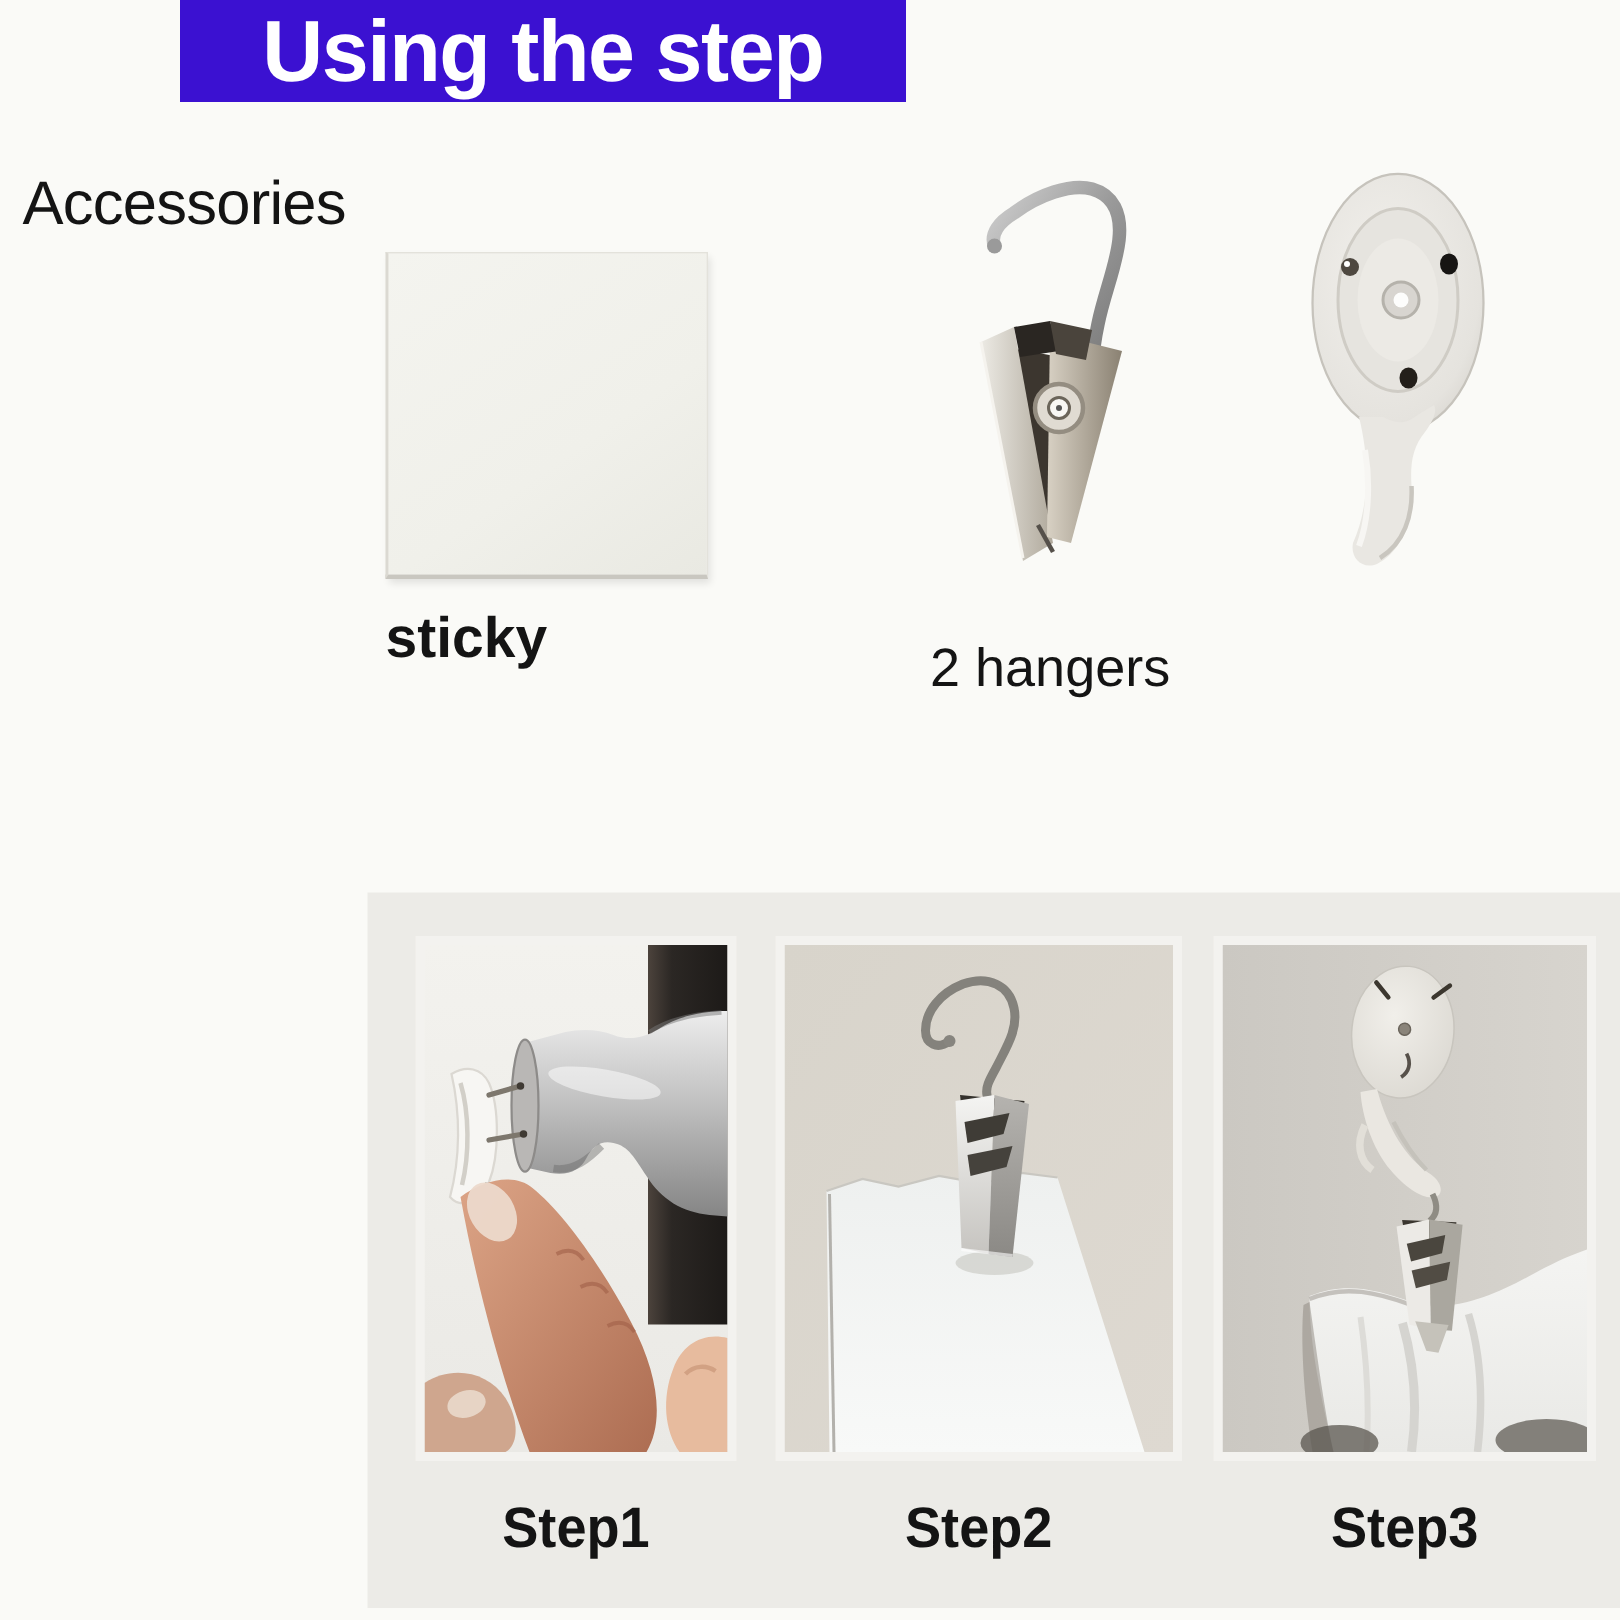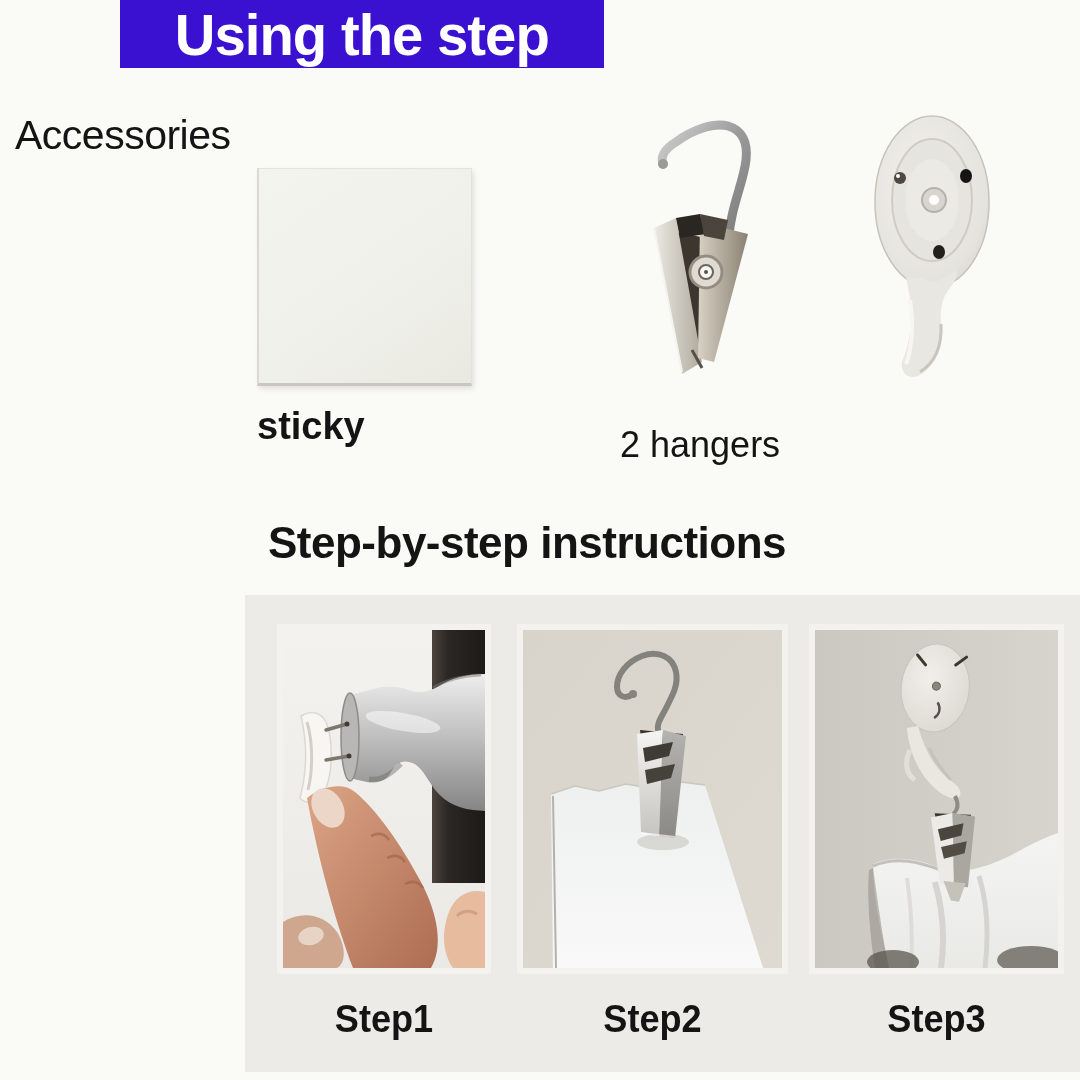--- a/index.html
+++ b/index.html
@@ -100,21 +100,20 @@
       <ellipse cx="77" cy="152" rx="6" ry="7" fill="#231f1a"></ellipse>
       <path d="M 44 178 C 52 210 50 240 40 262 C 38 272 46 280 56 276 C 72 268 80 248 79 224 C 78 208 80 198 88 188 C 94 180 96 174 94 170 L 84 176 C 74 184 68 182 60 178 Z" fill="#e9e7e2"></path>
       <path d="M 79 224 C 80 244 74 262 58 272" fill="none" stroke="#c9c6bf" stroke-width="3"></path>
       <path d="M 48 200 C 52 224 50 248 44 264" fill="none" stroke="#f7f6f3" stroke-width="4"></path>
     </svg>
   </div>
 
   <div class="abs lbl bold lbl-sticky">sticky</div>
   <div class="abs lbl lbl-hangers">2 hangers</div>
 
-  <div class="abs steps-title">Step-by-step instructions</div>
   <div class="abs panel"></div>
 
   <div class="photo p1">
     <svg viewBox="0 0 202 338" xmlns="http://www.w3.org/2000/svg">
       <defs>
         <linearGradient id="s1bg" x1="0" y1="0" x2="0" y2="1">
           <stop offset="0" stop-color="#f3f2ee"></stop>
             <stop offset="1" stop-color="#eae9e5"></stop>
         </linearGradient>
         <linearGradient id="s1fr" x1="0" y1="0" x2="1" y2="0">

